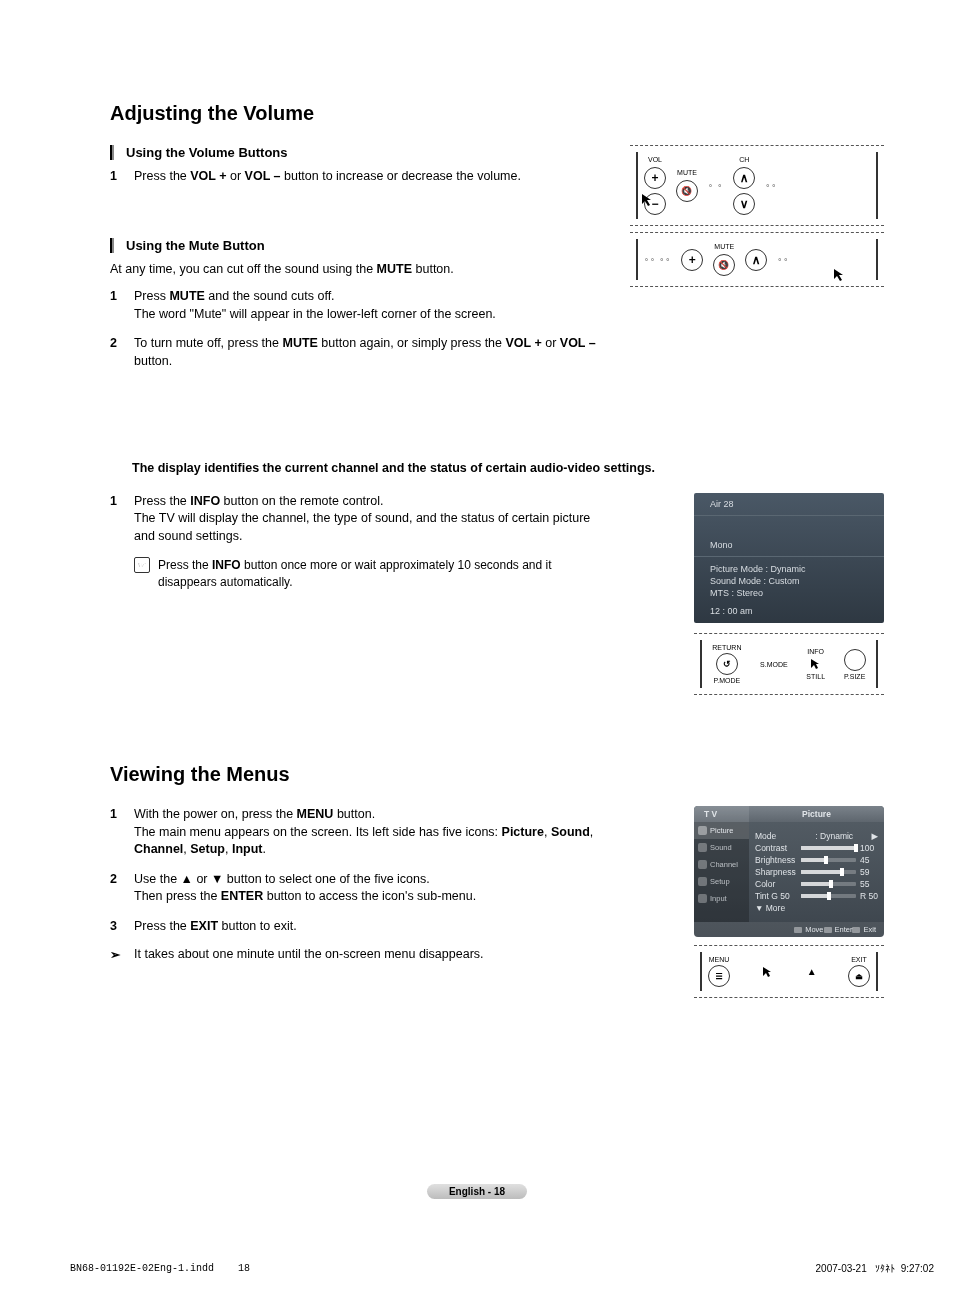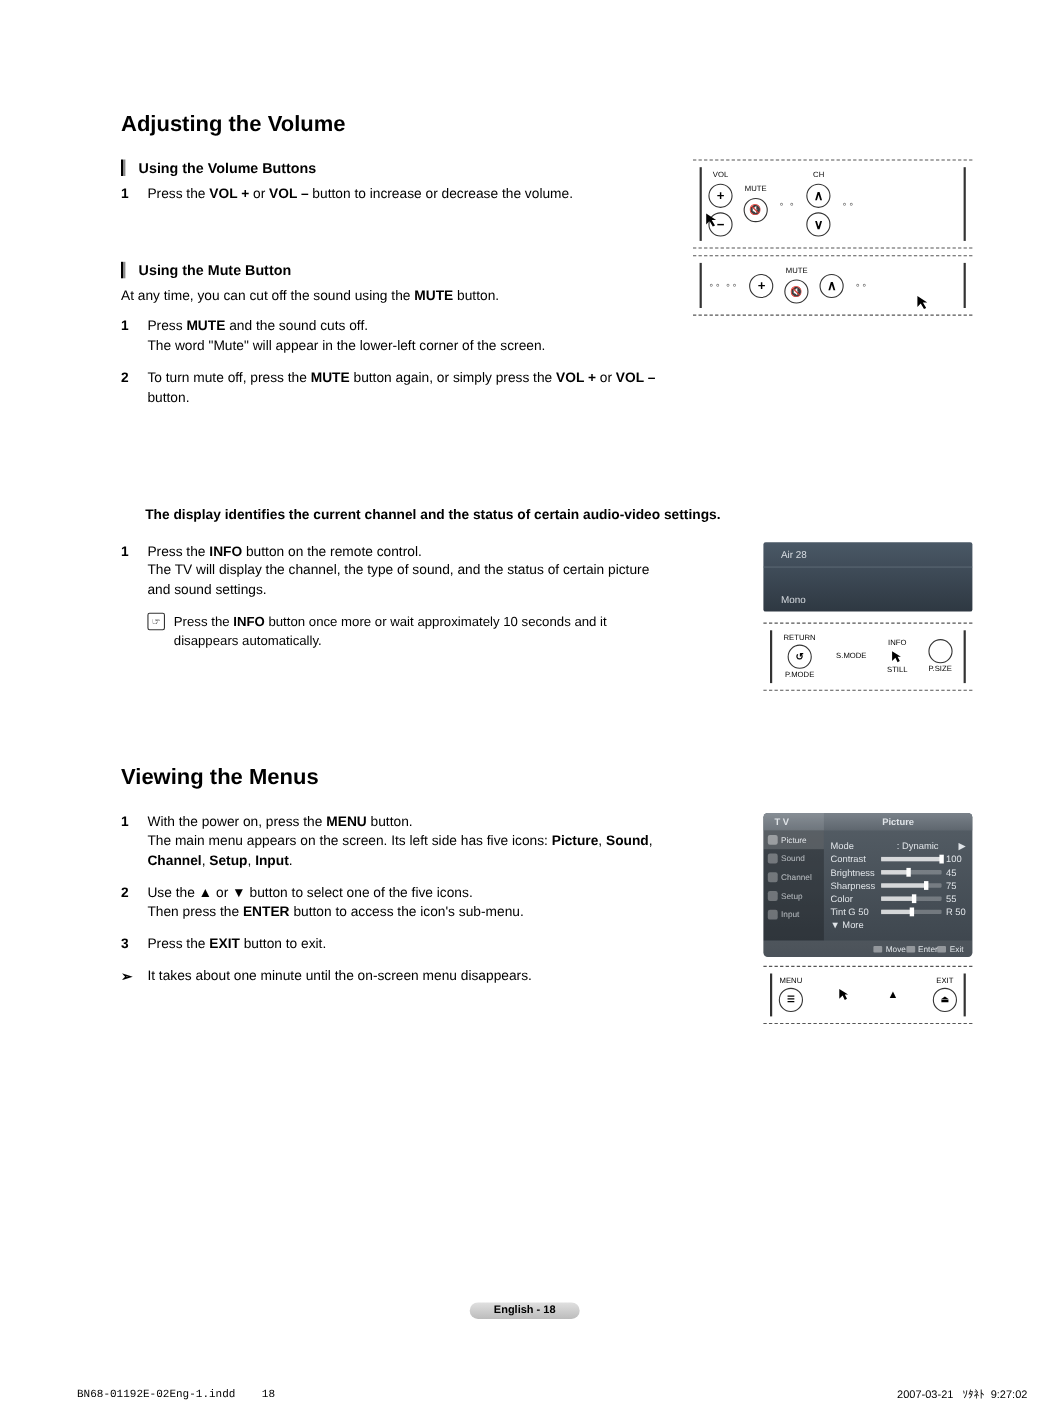--- a/index.html
+++ b/index.html
@@ -323,20 +323,26 @@
         <div class="note">
           <div class="note-icon">☞</div>
           <div>Press the <b>INFO</b> button once more or wait approximately 10 seconds and it disappears automatically.</div>
         </div>
       </div>
 
       <div class="img-col">
         <div class="osd-info">
           <div class="osd-row">Air 28</div>
           <div class="osd-row osd-sep" style="padding-top:24px">Mono</div>
+          <div class="osd-row osd-sep">
+            <div class="osd-line">Picture Mode : Dynamic</div>
+            <div class="osd-line">Sound Mode : Custom</div>
+            <div class="osd-line">MTS : Stereo</div>
+            <div class="osd-line" style="margin-top:6px">12 : 00 am</div>
+          </div>
         </div>
         <div style="height:10px"></div>
         <div class="diagram" style="width:190px;margin-left:auto">
           <div class="d-col" style="justify-content:space-around">
             <div class="d-group">
               <div class="d-lbl">RETURN</div>
               <div class="circ-btn" style="font-size:9px">↺</div>
               <div class="d-lbl">P.MODE</div>
             </div>
             <div class="d-group">
@@ -435,21 +441,21 @@
                     <span class="m-knob" style="left:45%"></span>
                   </span>
                   <span class="m-val">45</span>
                 </div>
                 <div class="m-row">
                   <span class="m-lbl">Sharpness</span>
                   <span class="m-bar">
                     <span class="m-bar-fill" style="width:75%"></span>
                     <span class="m-knob" style="left:75%"></span>
                   </span>
-                  <span class="m-val">75</span>
+                  <span class="m-val">59</span>
                 </div>
                 <div class="m-row">
                   <span class="m-lbl">Color</span>
                   <span class="m-bar">
                     <span class="m-bar-fill" style="width:55%"></span>
                     <span class="m-knob" style="left:55%"></span>
                   </span>
                   <span class="m-val">55</span>
                 </div>
                 <div class="m-row">

